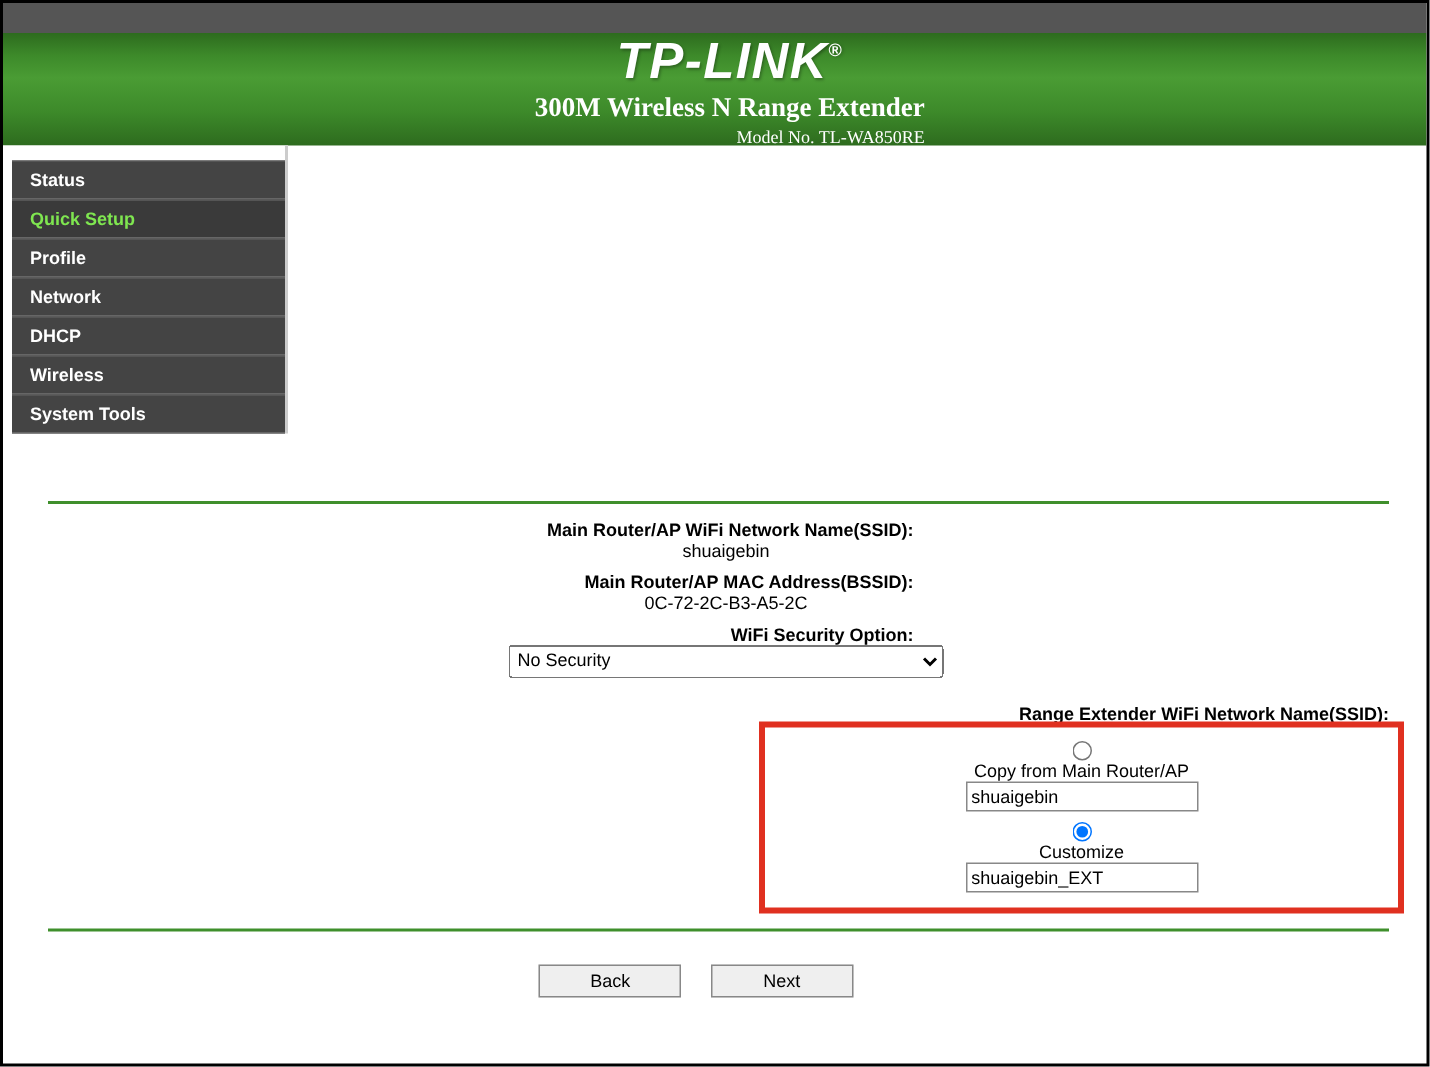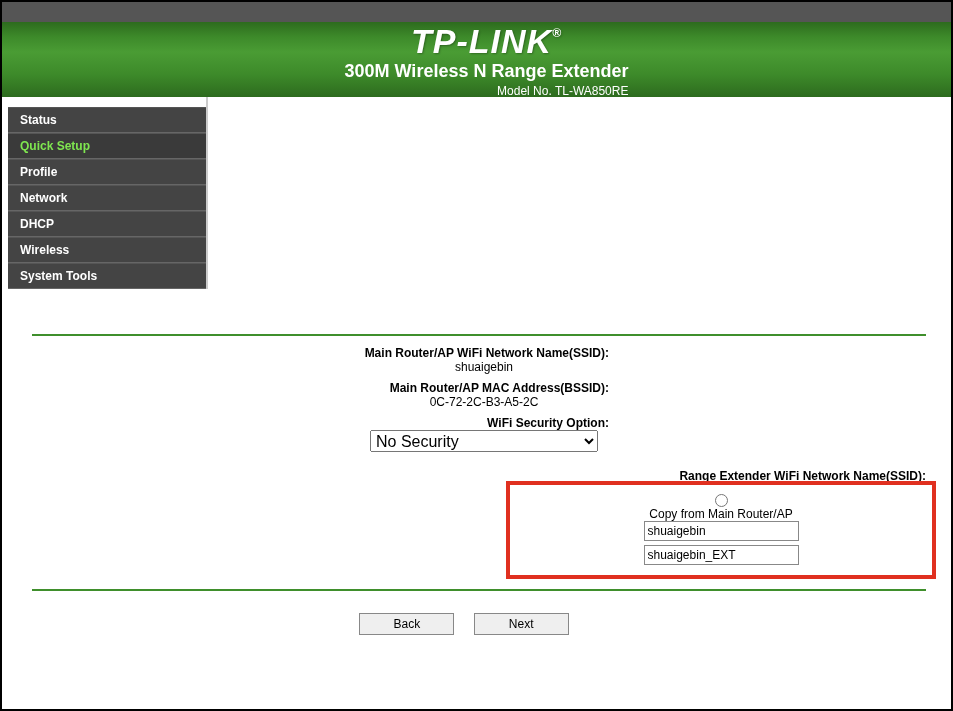--- a/index.html
+++ b/index.html
@@ -25,29 +25,29 @@
     border-top: 20px solid #555;
   }
   .logo {
     font-size: 34px;
     font-weight: bold;
     letter-spacing: 1px;
     font-style: italic;
     text-shadow: 1px 1px 2px rgba(0,0,0,0.3);
   }
   .logo sup { font-size: 12px; vertical-align: top; position: relative; top: 4px; }
-  .header-right { text-align: right; }
+  .header-right { text-align: right; font-family: Liberation Serif, serif; }
   .product-title { font-size: 18px; font-weight: bold; margin-bottom: 2px; }
   .product-sub { font-size: 12px; }
   .layout {
     display: flex;
     height: calc(100% - 95px);
   }
   .sidebar {
-    width: 206px;
+    width: 190px;
     background: #fff;
     border-right: 2px solid #ccc;
     padding-top: 10px;
     flex-shrink: 0;
   }
   .nav-item {
     background: #444;
     color: #fff;
     padding: 5px 12px;
     border-bottom: 1px solid #666;
@@ -97,22 +97,22 @@
     width: 270px;
     text-align: right;
     font-weight: bold;
     font-size: 12px;
     padding-right: 10px;
   }
   .form-value {
     font-size: 12px;
   }
   select.sec-opt {
-    width: 228px;
-    font-size: 16px;
+    width: 290px;
+    font-size: 12px;
     padding: 1px;
     height: 22px;
   }
   .highlight-box {
     border: 4px solid #e03020;
     border-radius: 0;
     padding: 6px 8px;
     margin-left: -8px;
     margin-top: -2px;
     display: inline-block;
@@ -203,20 +203,24 @@
       <div class="form-value">
         <div class="highlight-box">
           <div class="opt-row">
             <label>
               <input type="radio" name="ssidmode" style="">
               <span>Copy from Main Router/AP</span>
             </label>
             <input type="text" value="shuaigebin" style="">
           </div>
           <div class="opt-row">
+            <label>
+              <input type="radio" name="ssidmode" checked="" style="">
+              <span>Customize</span>
+            </label>
             <input type="text" value="shuaigebin_EXT" style="">
           </div>
         </div>
       </div>
     </div>
 
     <div class="divider" style="margin-top:10px;"></div>
 
     <div class="btn-row">
       <button class="btn">Back</button>

